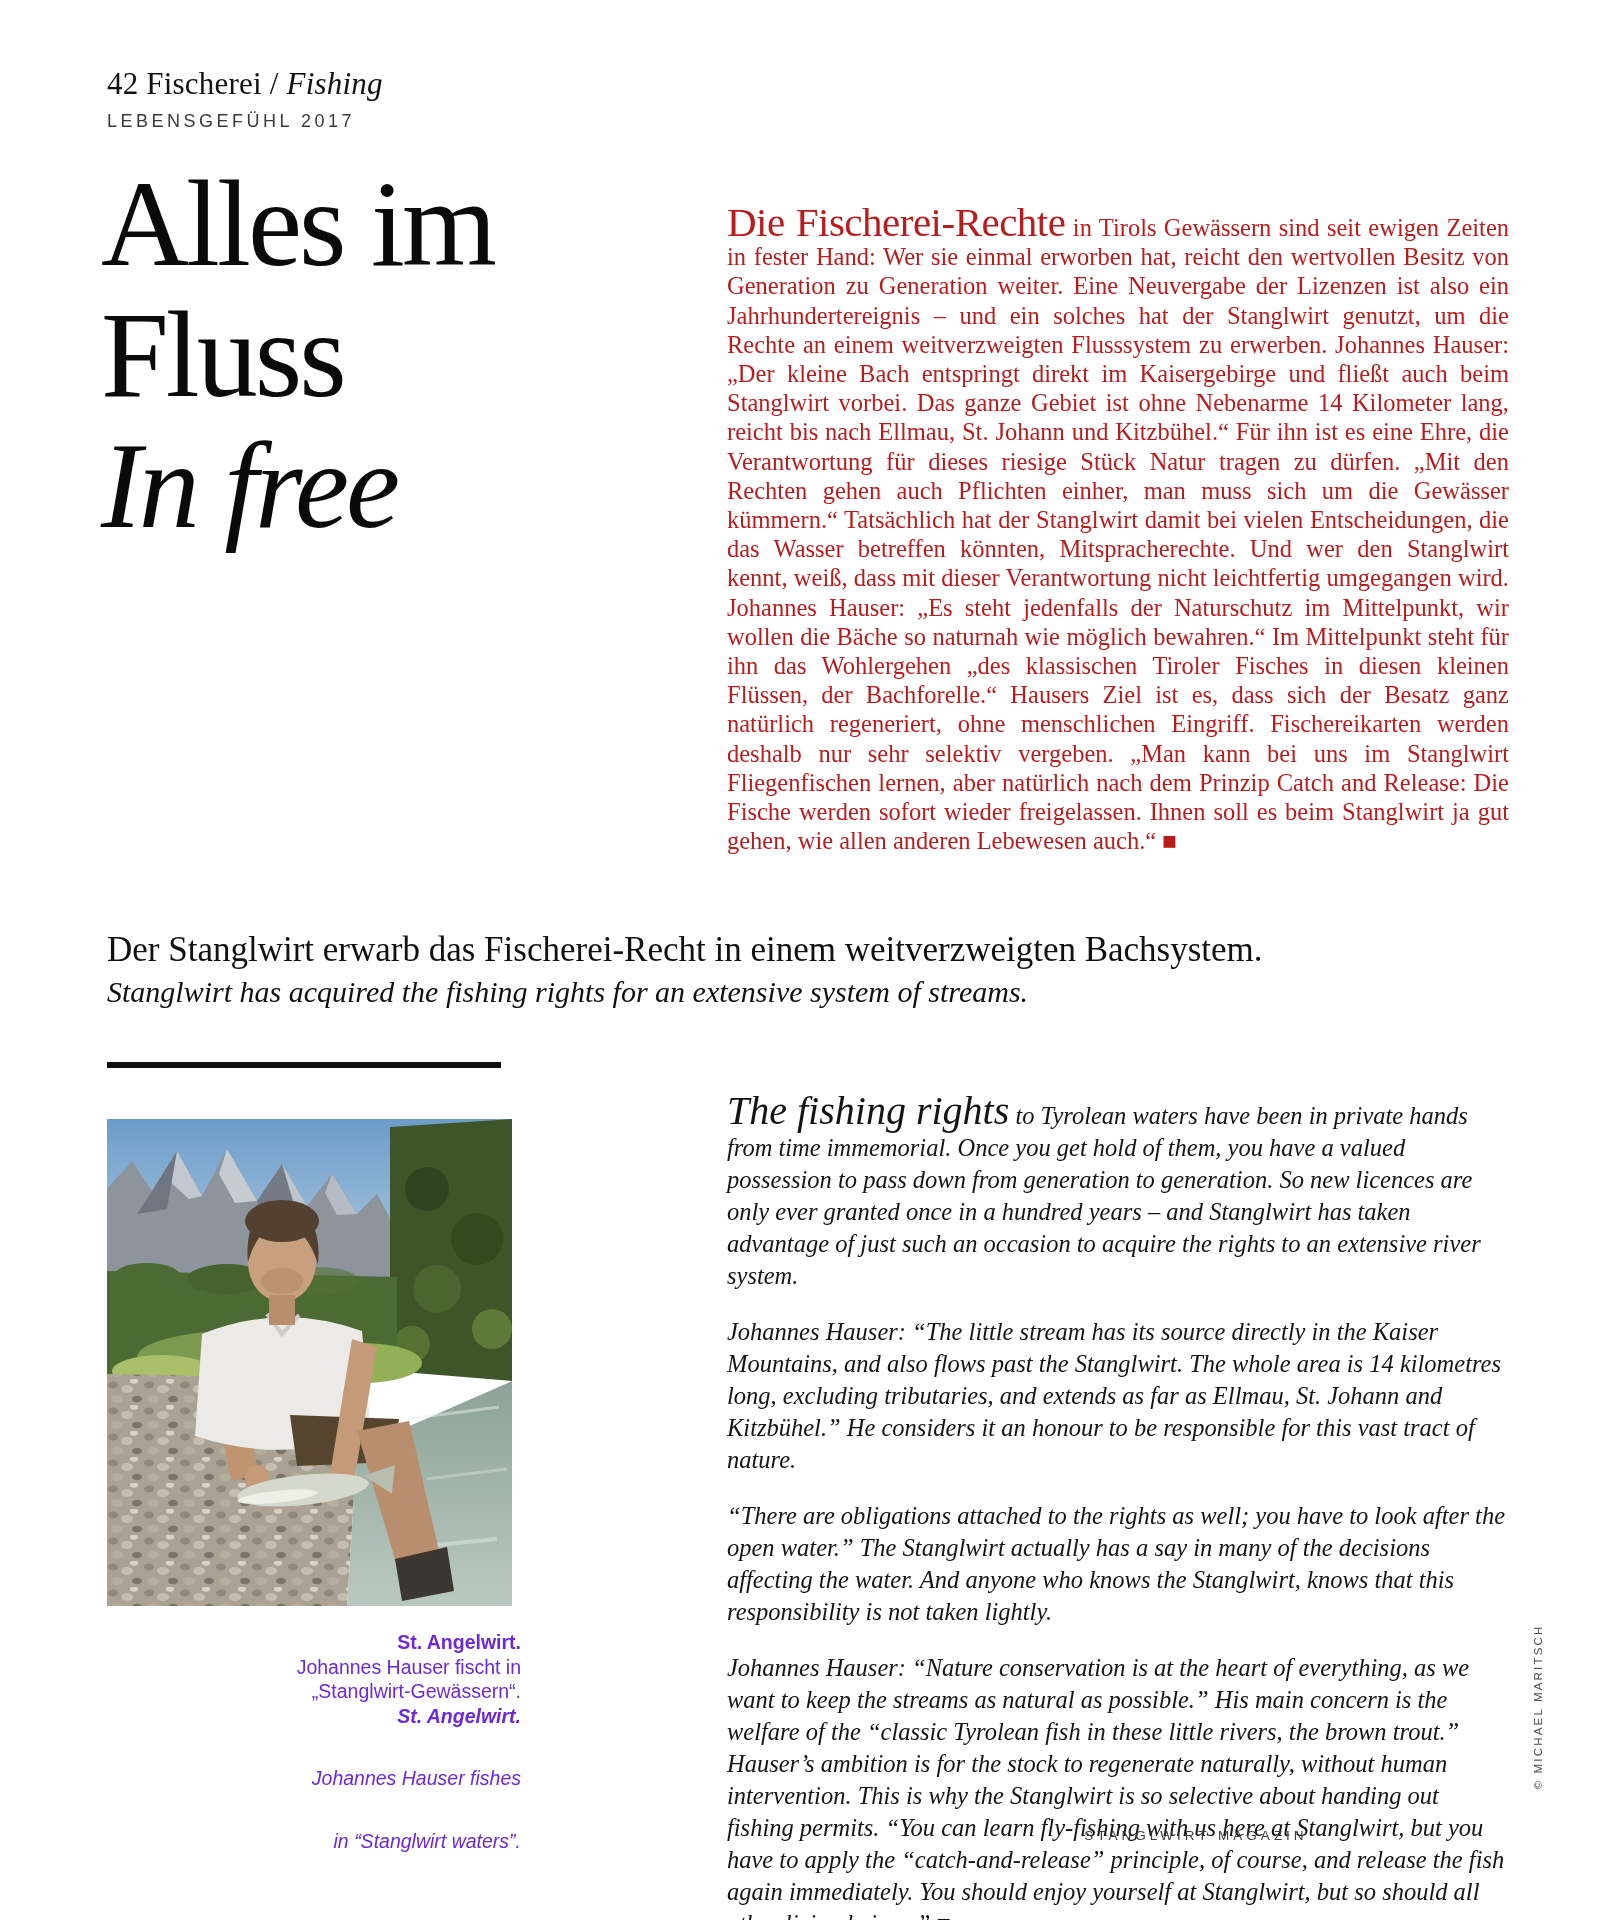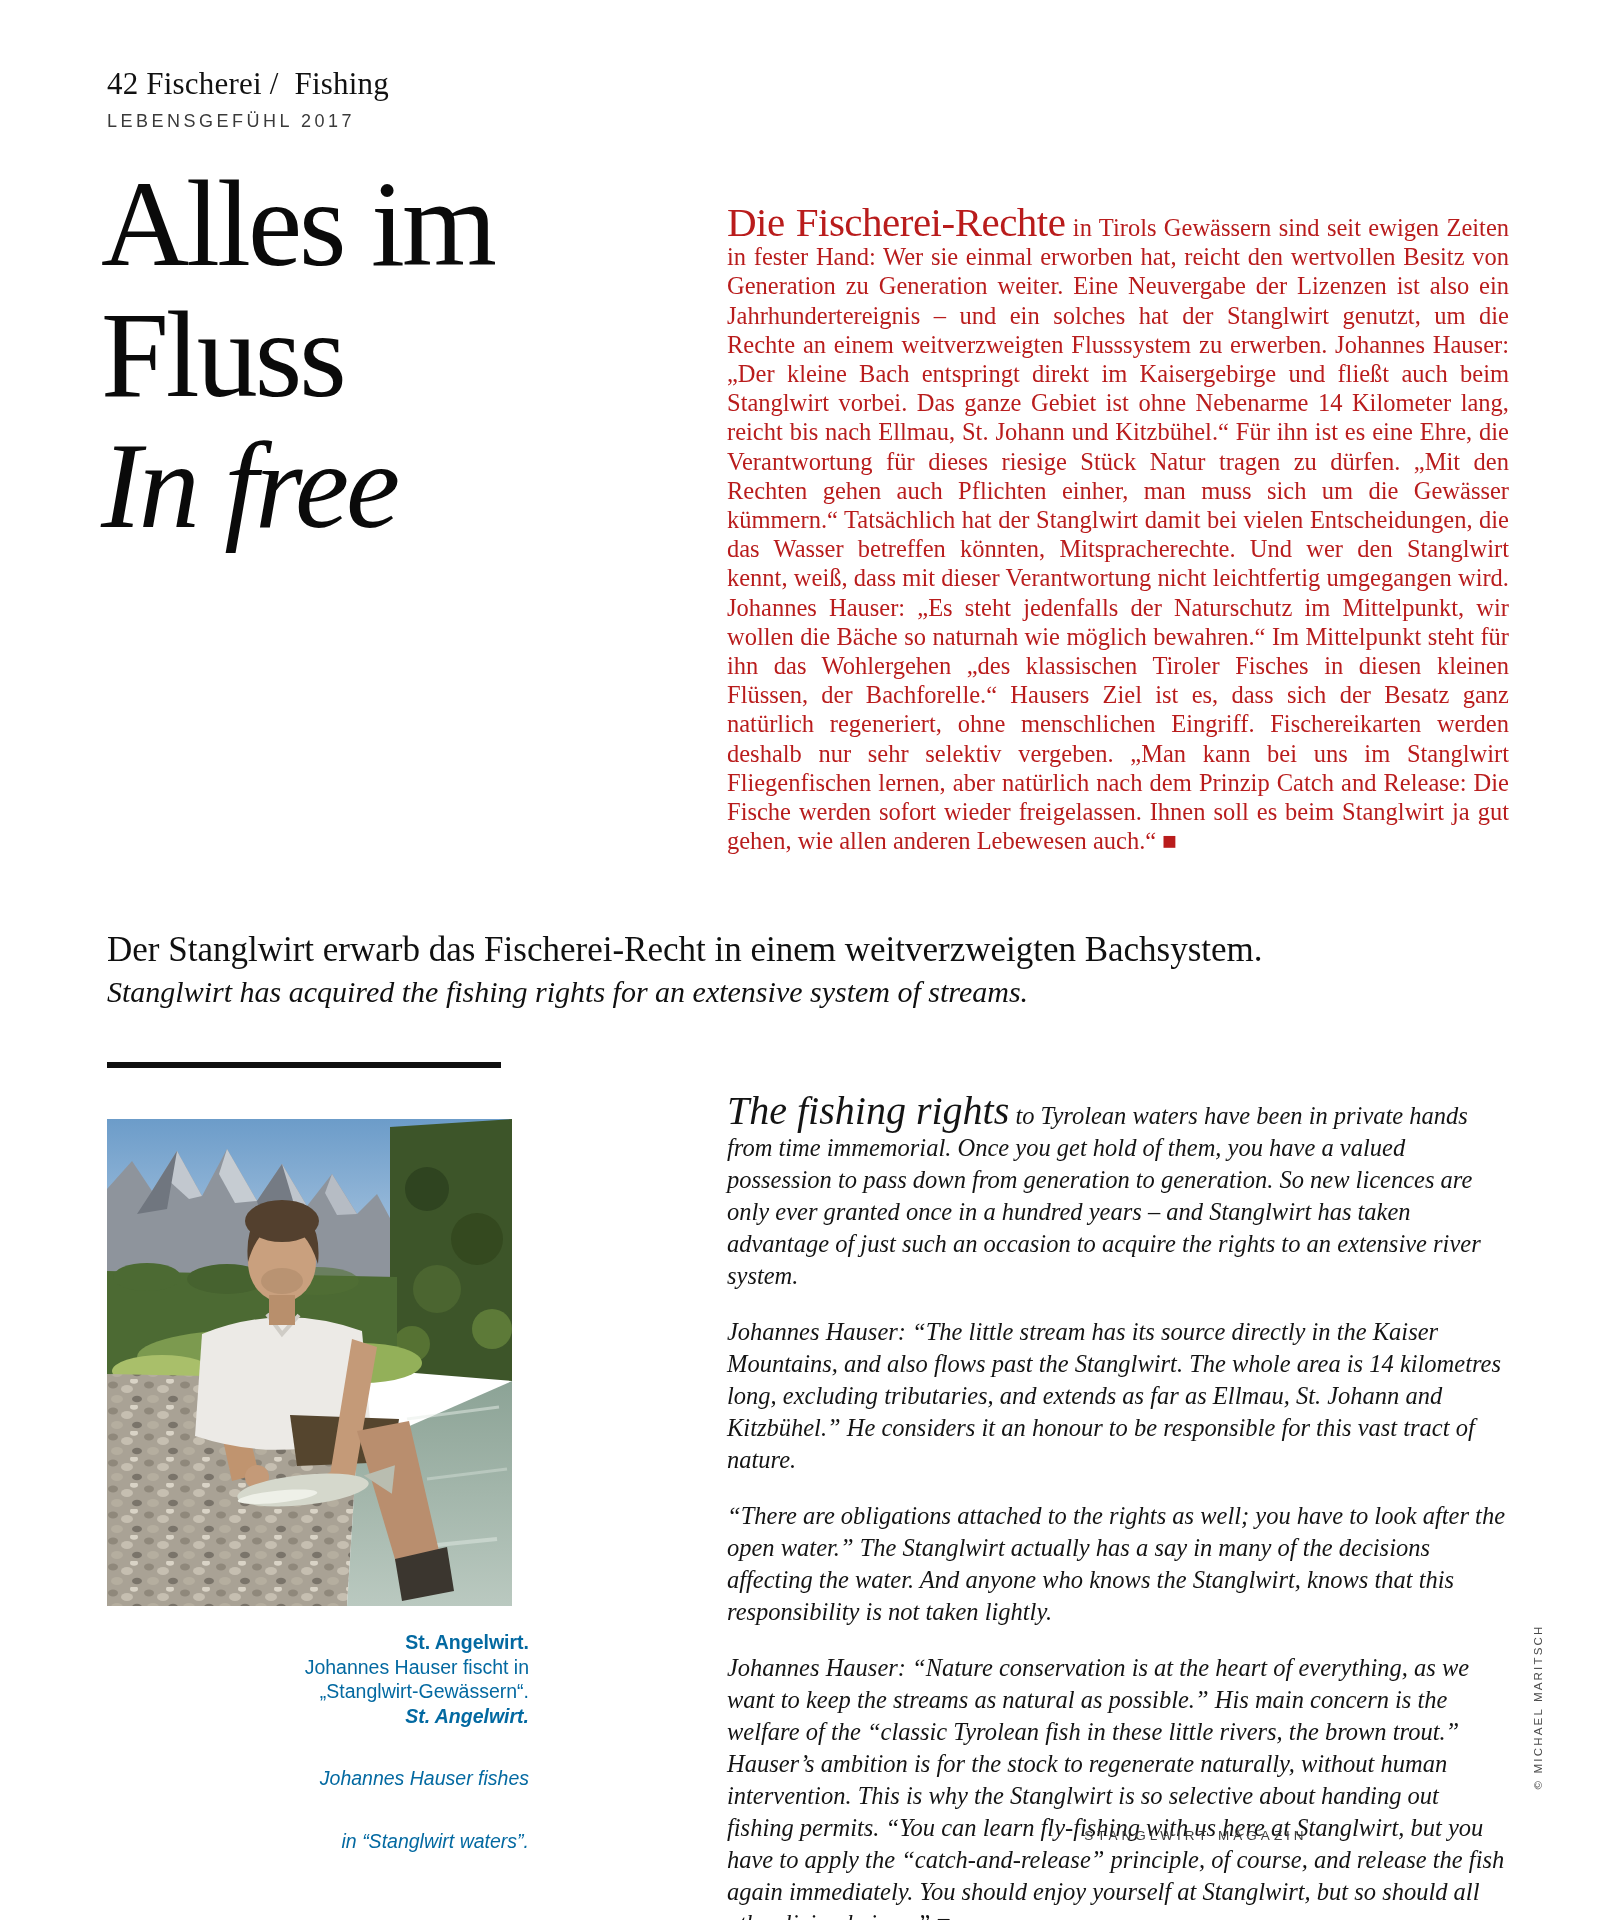--- a/index.html
+++ b/index.html
@@ -2,21 +2,21 @@
 <html><head>
 <meta charset="utf-8">
 <style>
   html,body{margin:0;padding:0;background:#ffffff;}
   .page{position:relative;width:1600px;height:1920px;background:#ffffff;overflow:hidden;
         font-family:"Liberation Serif",serif;color:#1a1a1a;}
 
   
   .header{position:absolute;left:107px;top:66px;}
   .header-line{font-size:31px;color:#111;letter-spacing:0.2px;}
-  .header-line .it{margin-left:8px;}
+  .header-line .it{font-style:italic;}
   .header-sub{margin-top:9px;font-family:"Liberation Sans",sans-serif;font-size:18px;
               letter-spacing:3.5px;color:#3a3a3a;}
 
   
   .headline{position:absolute;left:101px;top:158px;line-height:131px;color:#0a0a0a;}
   .headline .hl{font-size:122px;letter-spacing:-3px;}
   .headline .hl-it{font-size:122px;letter-spacing:-3px;font-style:italic;}
 
   
   .article-de{position:absolute;left:727px;top:208px;width:782px;
@@ -27,22 +27,22 @@
   .standfirst{position:absolute;left:107px;top:926px;width:1400px;color:#101010;}
   .sf-de{font-size:35px;line-height:1.35;}
   .sf-en{font-size:30px;font-style:italic;margin-top:2px;}
 
   
   .rule{position:absolute;left:107px;top:1062px;width:394px;height:6px;background:#101010;}
   .photo{position:absolute;left:107px;top:1119px;width:405px;height:487px;overflow:hidden;}
   .photo svg{display:block;width:100%;height:100%;}
 
   
-  .caption{position:absolute;left:124px;top:1630px;width:405px;text-align:right;
-           font-family:"Liberation Sans",sans-serif;font-size:19.5px;line-height:24.5px;color:#0369a1;}
+  .caption{position:absolute;left:116px;top:1630px;width:405px;text-align:right;
+           font-family:"Liberation Sans",sans-serif;font-size:19.5px;line-height:24.5px;color:#6d28d9;}
   .cap-b{font-weight:bold;}
   .cap-bi{font-weight:bold;font-style:italic;}
   .cap-i{font-style:italic;margin-top:38px;}
 
   
   .article-en{position:absolute;left:727px;top:1059px;width:782px;font-style:italic;
               font-size:24.5px;line-height:32px;color:#141414;margin-top:36px;}
   .article-en p{margin:0;}
   .article-en p + p{margin-top:24px;}
   .lead-en{font-size:40px;line-height:32px;}

